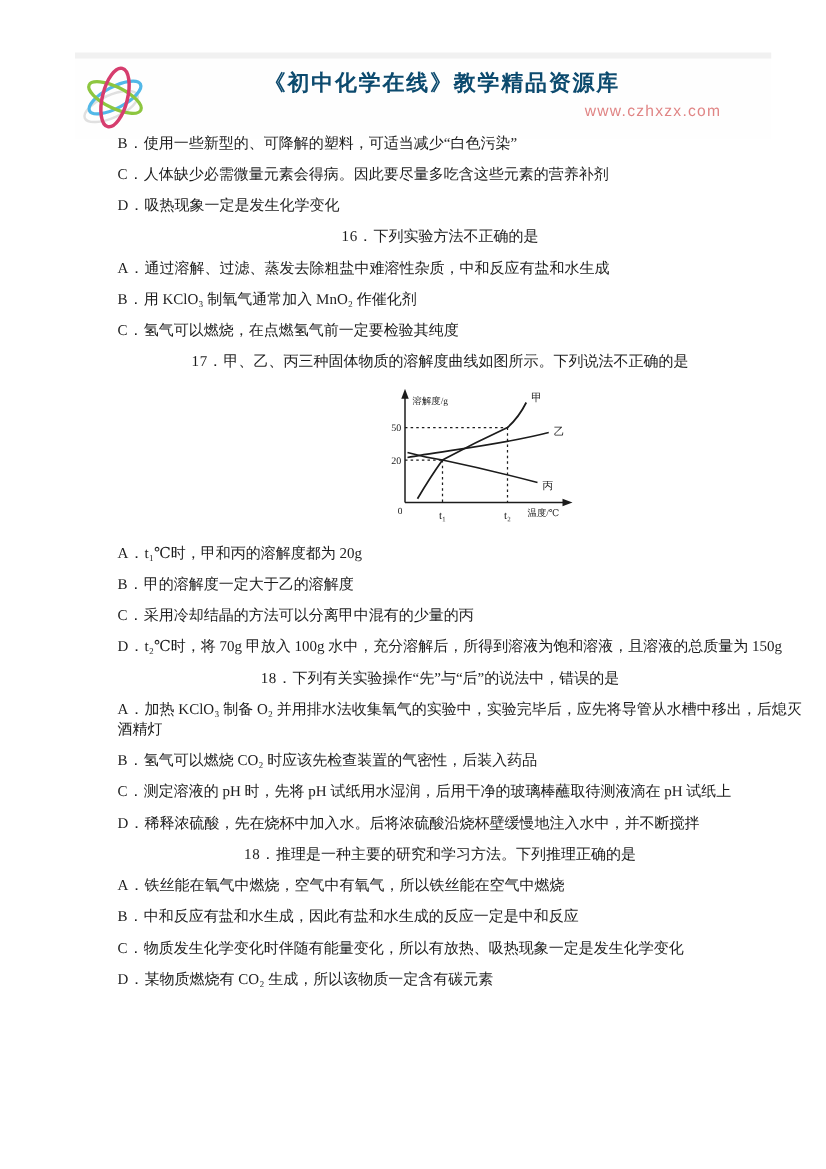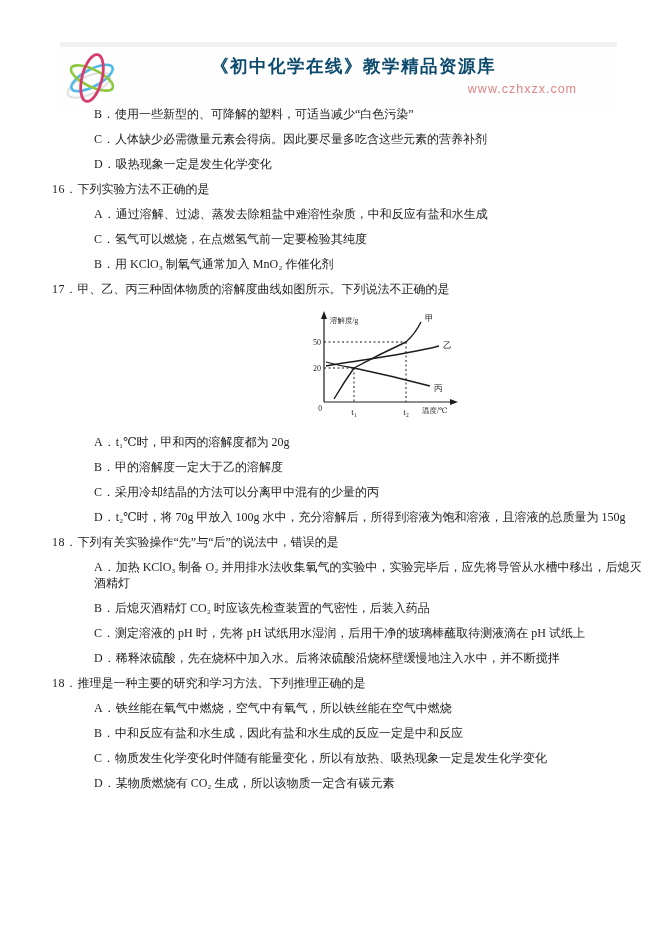--- a/index.html
+++ b/index.html
@@ -35,21 +35,21 @@
     font-family:"Liberation Sans","DejaVu Sans",sans-serif;
     text-align:right;
   }
   
   .content {
     position:absolute; left:52px; top:106px; width:600px;
   }
   .line {
     font-size:12px; line-height:16px; margin-bottom:9px;
   }
-  .stem { margin-top:5px; }
+  .stem { margin-top:5px;text-align:center; }
   .option { margin-left:42px; max-width:552px; }
   .qnum, .opt-label { letter-spacing:0.5px; }
   
   .graph-wrap {
     margin:2px 0 8px 244px;
     width:172px; height:120px;
   }
   .graph-wrap svg { display:block; }
   .gtext { font-family:"Liberation Serif","DejaVu Serif",serif; fill:#1c1c1c; }
 </style>
@@ -87,24 +87,24 @@
       <span class="opt-label">D．</span><span>吸热现象一定是发生化学变化</span>
     </div>
 
     <div class="line stem">
       <span class="qnum">16．</span><span>下列实验方法不正确的是</span>
     </div>
     <div class="line option">
       <span class="opt-label">A．</span><span>通过溶解、过滤、蒸发去除粗盐中难溶性杂质，中和反应有盐和水生成</span>
     </div>
     <div class="line option">
-      <span class="opt-label">C．</span><span>氢气可以燃烧，在点燃氢气前一定要检验其纯度</span>
+      <span class="opt-label">B．</span><span>用 KClO₃ 制氧气通常加入 MnO₂ 作催化剂</span>
     </div>
     <div class="line option">
-      <span class="opt-label">B．</span><span>用 KClO₃ 制氧气通常加入 MnO₂ 作催化剂</span>
+      <span class="opt-label">C．</span><span>氢气可以燃烧，在点燃氢气前一定要检验其纯度</span>
     </div>
 
     <div class="line stem">
       <span class="qnum">17．</span><span>甲、乙、丙三种固体物质的溶解度曲线如图所示。下列说法不正确的是</span>
     </div>
 
     <div class="graph-wrap">
       <svg width="172" height="120" viewBox="0 0 172 120">
 
         <line x1="28" y1="96" x2="28" y2="10" stroke="#1c1c1c" stroke-width="1.2"></line>
@@ -147,21 +147,21 @@
       <span class="opt-label">D．</span><span>t₂℃时，将 70g 甲放入 100g 水中，充分溶解后，所得到溶液为饱和溶液，且溶液的总质量为 150g</span>
     </div>
 
     <div class="line stem">
       <span class="qnum">18．</span><span>下列有关实验操作“先”与“后”的说法中，错误的是</span>
     </div>
     <div class="line option">
       <span class="opt-label">A．</span><span>加热 KClO₃ 制备 O₂ 并用排水法收集氧气的实验中，实验完毕后，应先将导管从水槽中移出，后熄灭酒精灯</span>
     </div>
     <div class="line option">
-      <span class="opt-label">B．</span><span>后熄灭酒精灯 CO₂ 时应该先检查装置的气密性，后装入药品</span>
+      <span class="opt-label">B．</span><span>氢气可以燃烧 CO₂ 时应该先检查装置的气密性，后装入药品</span>
     </div>
     <div class="line option">
       <span class="opt-label">C．</span><span>测定溶液的 pH 时，先将 pH 试纸用水湿润，后用干净的玻璃棒蘸取待测液滴在 pH 试纸上</span>
     </div>
     <div class="line option">
       <span class="opt-label">D．</span><span>稀释浓硫酸，先在烧杯中加入水。后将浓硫酸沿烧杯壁缓慢地注入水中，并不断搅拌</span>
     </div>
 
     <div class="line stem">
       <span class="qnum">18．</span><span>推理是一种主要的研究和学习方法。下列推理正确的是</span>

